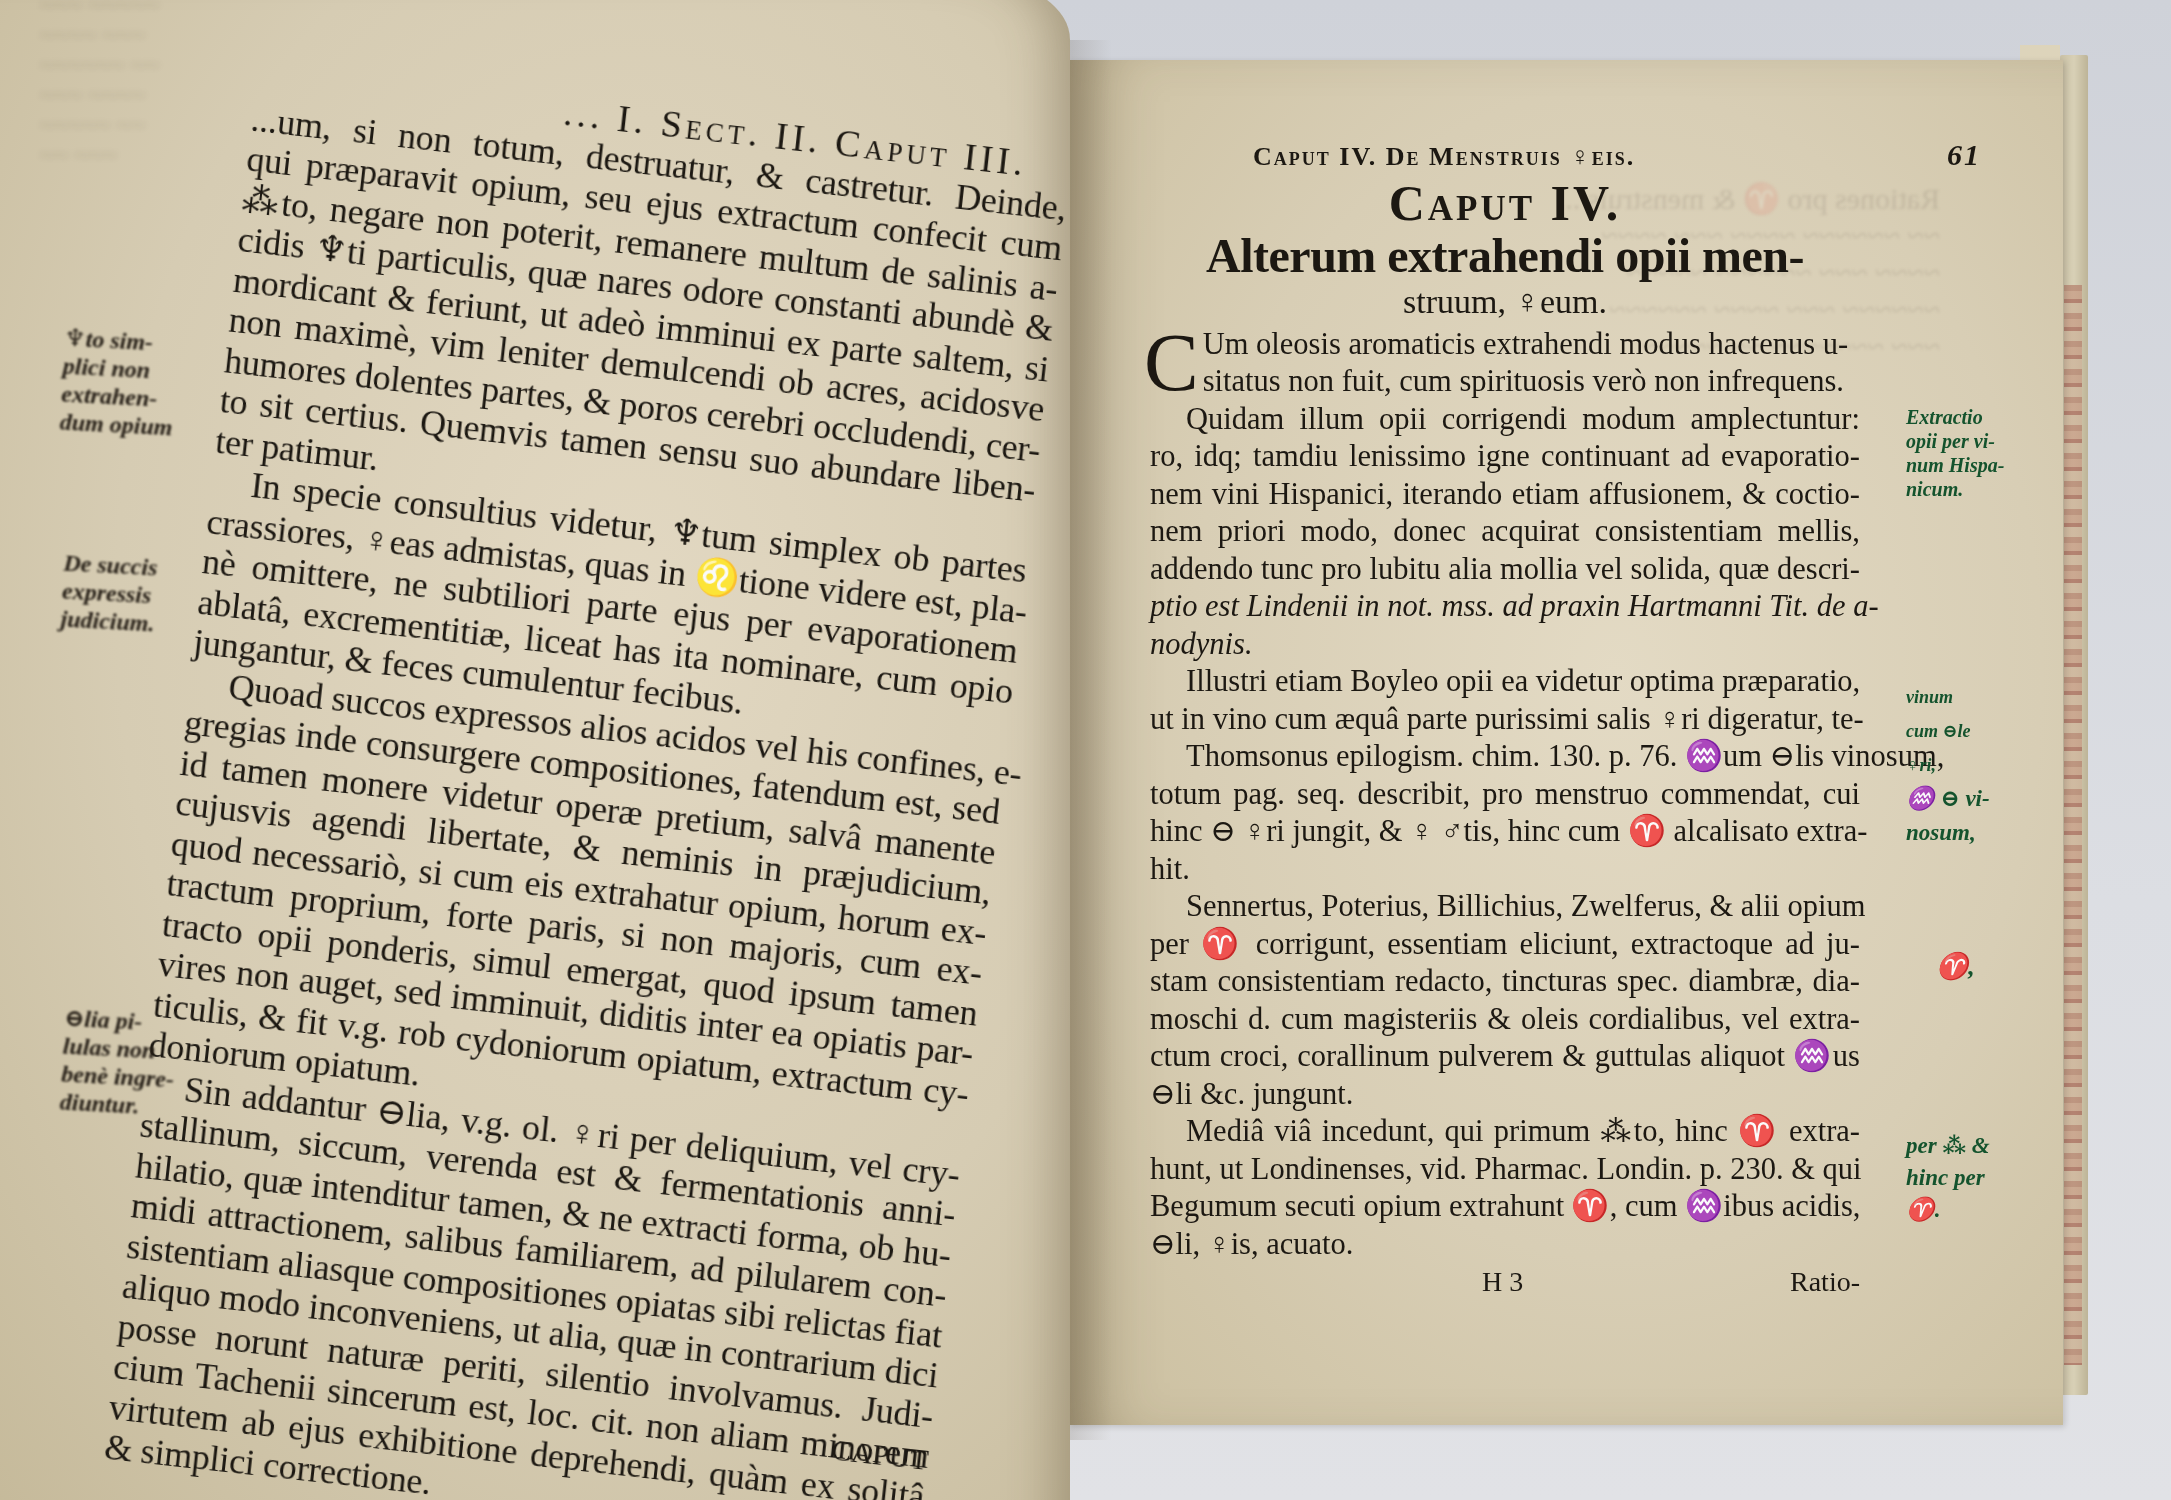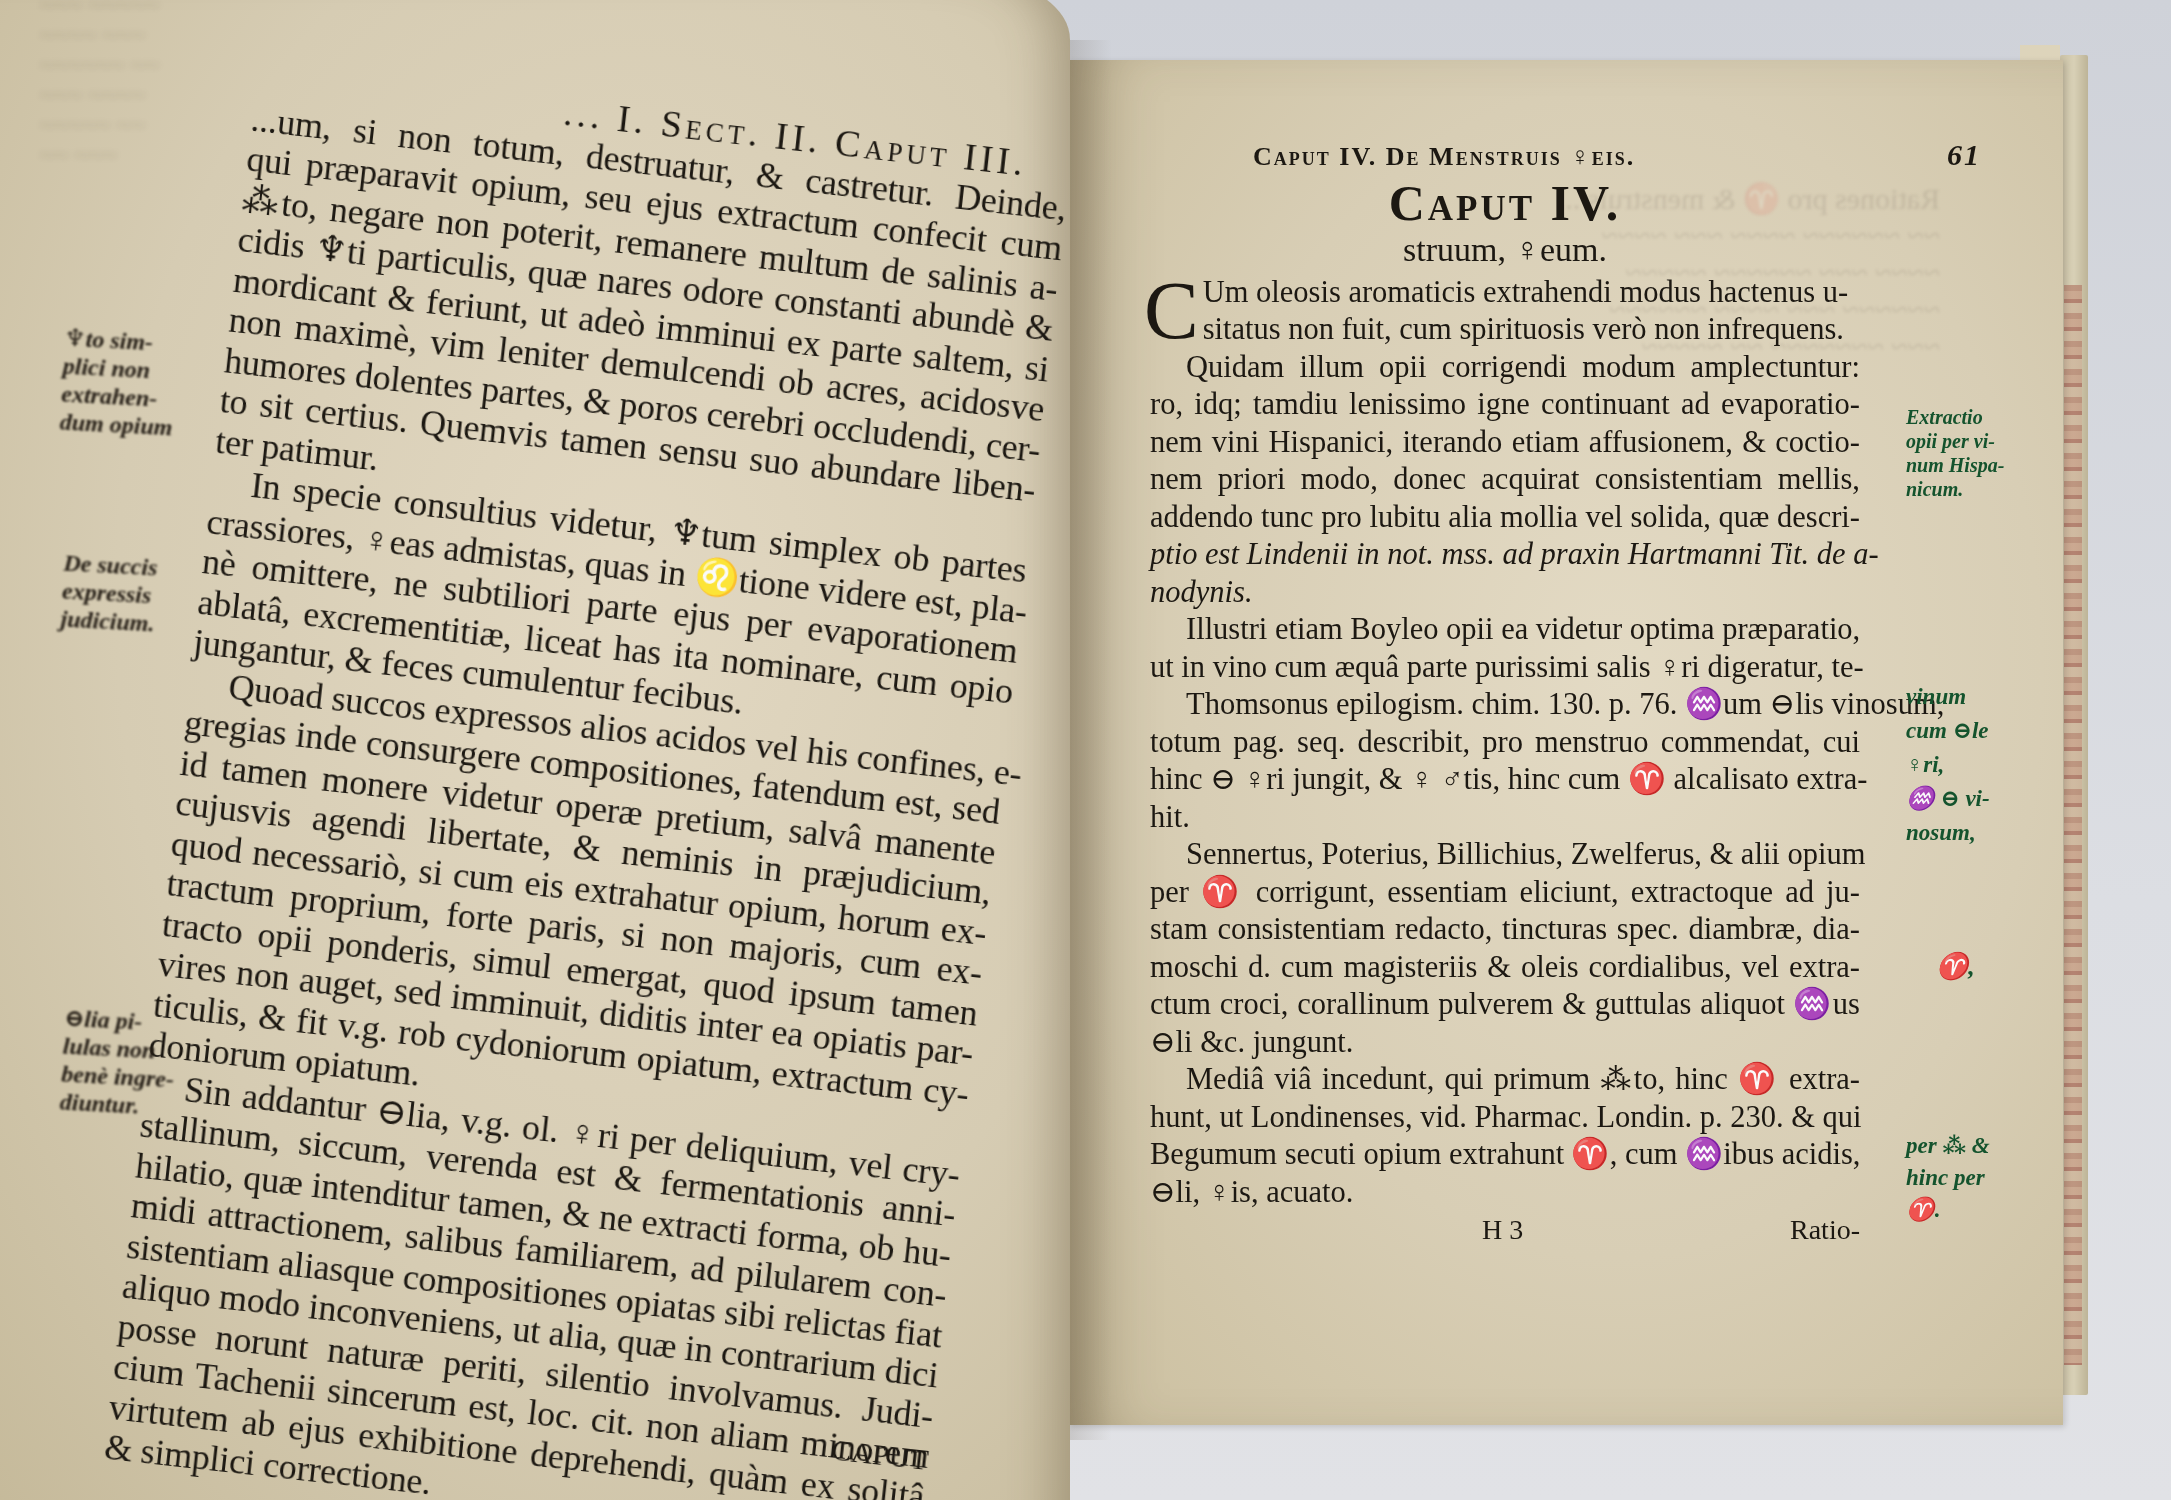--- a/index.html
+++ b/index.html
@@ -172,20 +172,21 @@
 </div>
 
 <div class="showthrough">Rationes pro ♈ &amp; menstruis ...<br>~~ ~~~~~~ ~~~~ ~~~ ~~~~<br>~~~~ ~~~ ~~~~~~ ~~~~~<br>~~~~~~ ~~~ ~~~~ ~~~~~~<br>~~~ ~~~~~~~ ~~ ~~~~~</div>
 
 <div class="right-text">
   <span class="line rh-right last">
     <span>Caput IV. De Menstruis ♀eis.</span>
     <span class="pgnum">61</span>
   </span>
   <span class="line chapter-title">Caput IV.</span>
+  <span class="line chapter-sub">Alterum extrahendi opii men-</span>
   <span class="line chapter-sub2">struum, ♀eum.</span>
 
   <div style="margin-top:4px;">
     <span class="dropcap">C</span>
     <span class="line" style="width:650px;">Um oleosis aromaticis extrahendi modus hactenus u-</span>
     <span class="line" style="width:650px;">sitatus non fuit, cum spirituosis verò non infrequens.</span>
   </div>
 
   <div style="clear:both;">
     <span class="line indent">Quidam illum opii corrigendi modum amplectuntur:</span>
@@ -230,21 +231,21 @@
     <span class="catch">Ratio-</span>
   </div>
 </div>
 
 <div class="margin-right" style="top:405px;">
   <div>Extractio</div>
   <div>opii per vi-</div>
   <div>num Hispa-</div>
   <div>nicum.</div>
 </div>
-<div class="margin-right" style="top:680px; font-size:23px; line-height:34px;">
+<div class="margin-right" style="top:680px; font-size:18px; line-height:34px;">
   <div>vinum</div>
   <div>cum ⊖le</div>
   <div>♀ri,</div>
 </div>
 <div class="margin-right" style="top:782px; font-size:23px; line-height:34px;">
   <div>♒ ⊖ vi-</div>
   <div>nosum,</div>
 </div>
 <div class="margin-right" style="top:955px; font-size:26px; padding-left:30px;">
   <div>♈,</div>

